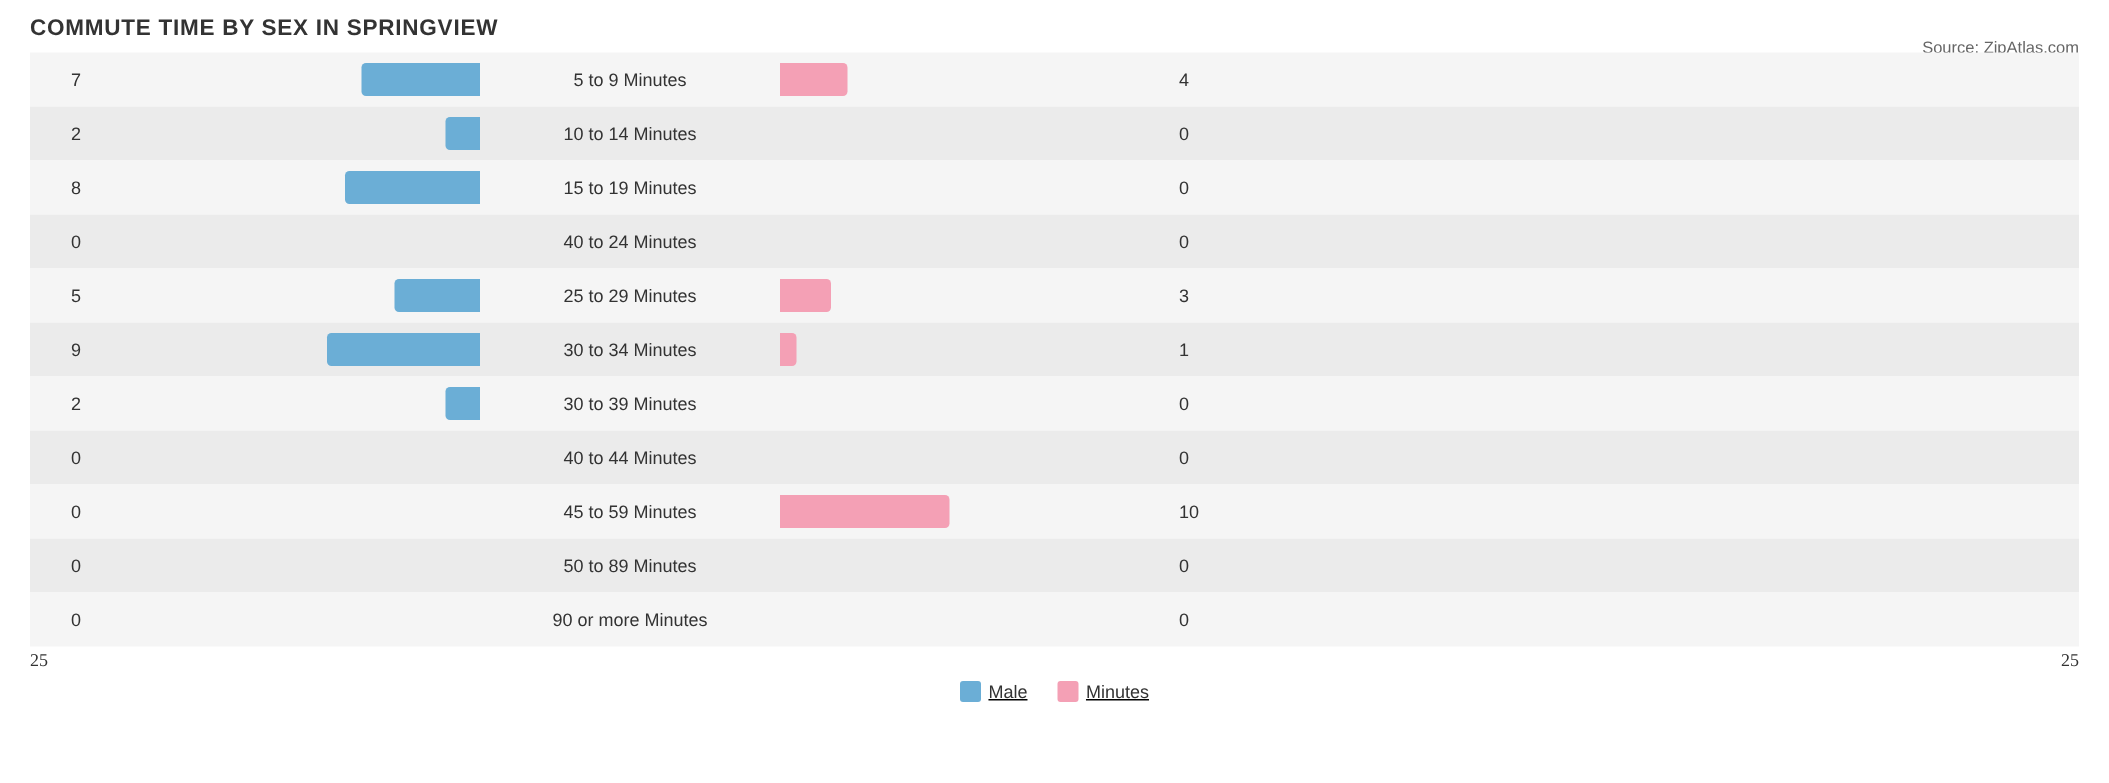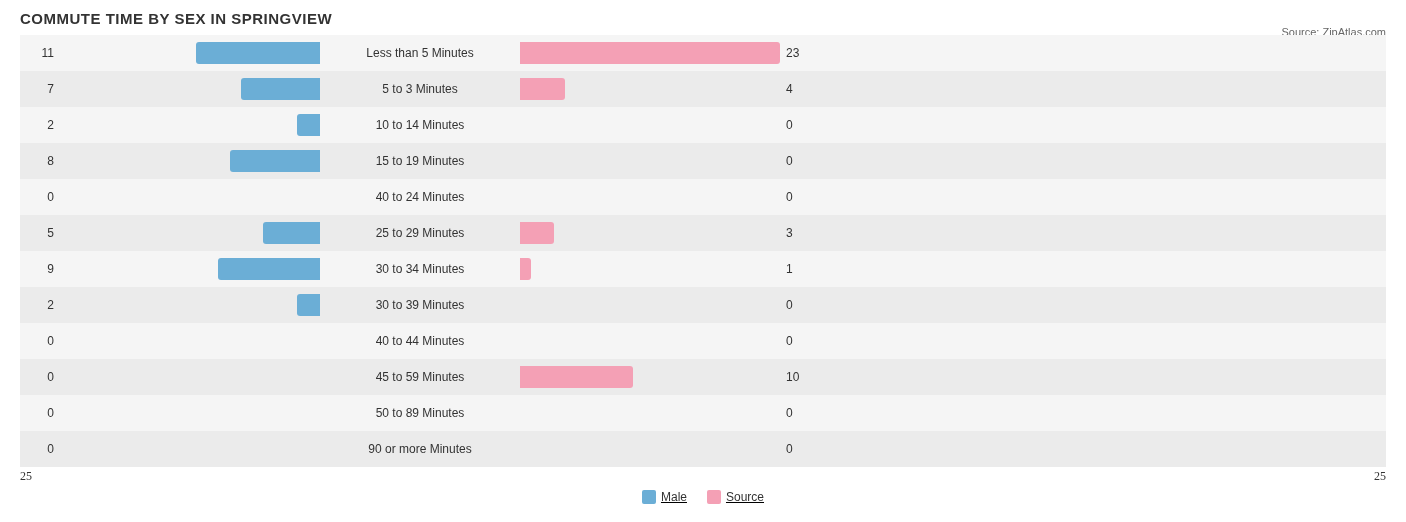--- a/index.html
+++ b/index.html
@@ -141,37 +141,26 @@
   </style>
 </head>
 <body>
 
 <div class="chart-container">
   <div class="chart-title">COMMUTE TIME BY SEX IN SPRINGVIEW</div>
   <div class="source-text">Source: ZipAtlas.com</div>
 
   <div class="rows-area" id="rows-area">
 
-  <div class="bar-row">
-      <div class="left-num">11</div>
-      <div class="left-bar-area">
-        <div class="left-bar" style="width:124px;"></div>
-      </div>
-      <div class="label-cell">Less than 5 Minutes</div>
-      <div class="right-bar-area">
-        <div class="right-bar" style="width:260px;"></div>
-      </div>
-      <div class="right-num">23</div>
-    </div>
       <div class="bar-row">
       <div class="left-num">7</div>
       <div class="left-bar-area">
         <div class="left-bar" style="width:79px;"></div>
       </div>
-      <div class="label-cell">5 to 3 Minutes</div>
+      <div class="label-cell">5 to 9 Minutes</div>
       <div class="right-bar-area">
         <div class="right-bar" style="width:45px;"></div>
       </div>
       <div class="right-num">4</div>
     </div>
       <div class="bar-row">
       <div class="left-num">2</div>
       <div class="left-bar-area">
         <div class="left-bar" style="width:23px;"></div>
       </div>
@@ -287,16 +276,16 @@
     <span class="bottom-right">25</span>
   </div>
 
   <div class="legend-area">
     <div class="legend-item">
       <div class="legend-swatch" id="male-swatch" style="background: rgb(107, 174, 214);"></div>
       <span>Male</span>
     </div>
     <div class="legend-item">
       <div class="legend-swatch" id="female-swatch" style="background: rgb(244, 160, 181);"></div>
-      <span>Source</span>
+      <span>Minutes</span>
     </div>
   </div>
 </div>
 
 </body></html>

